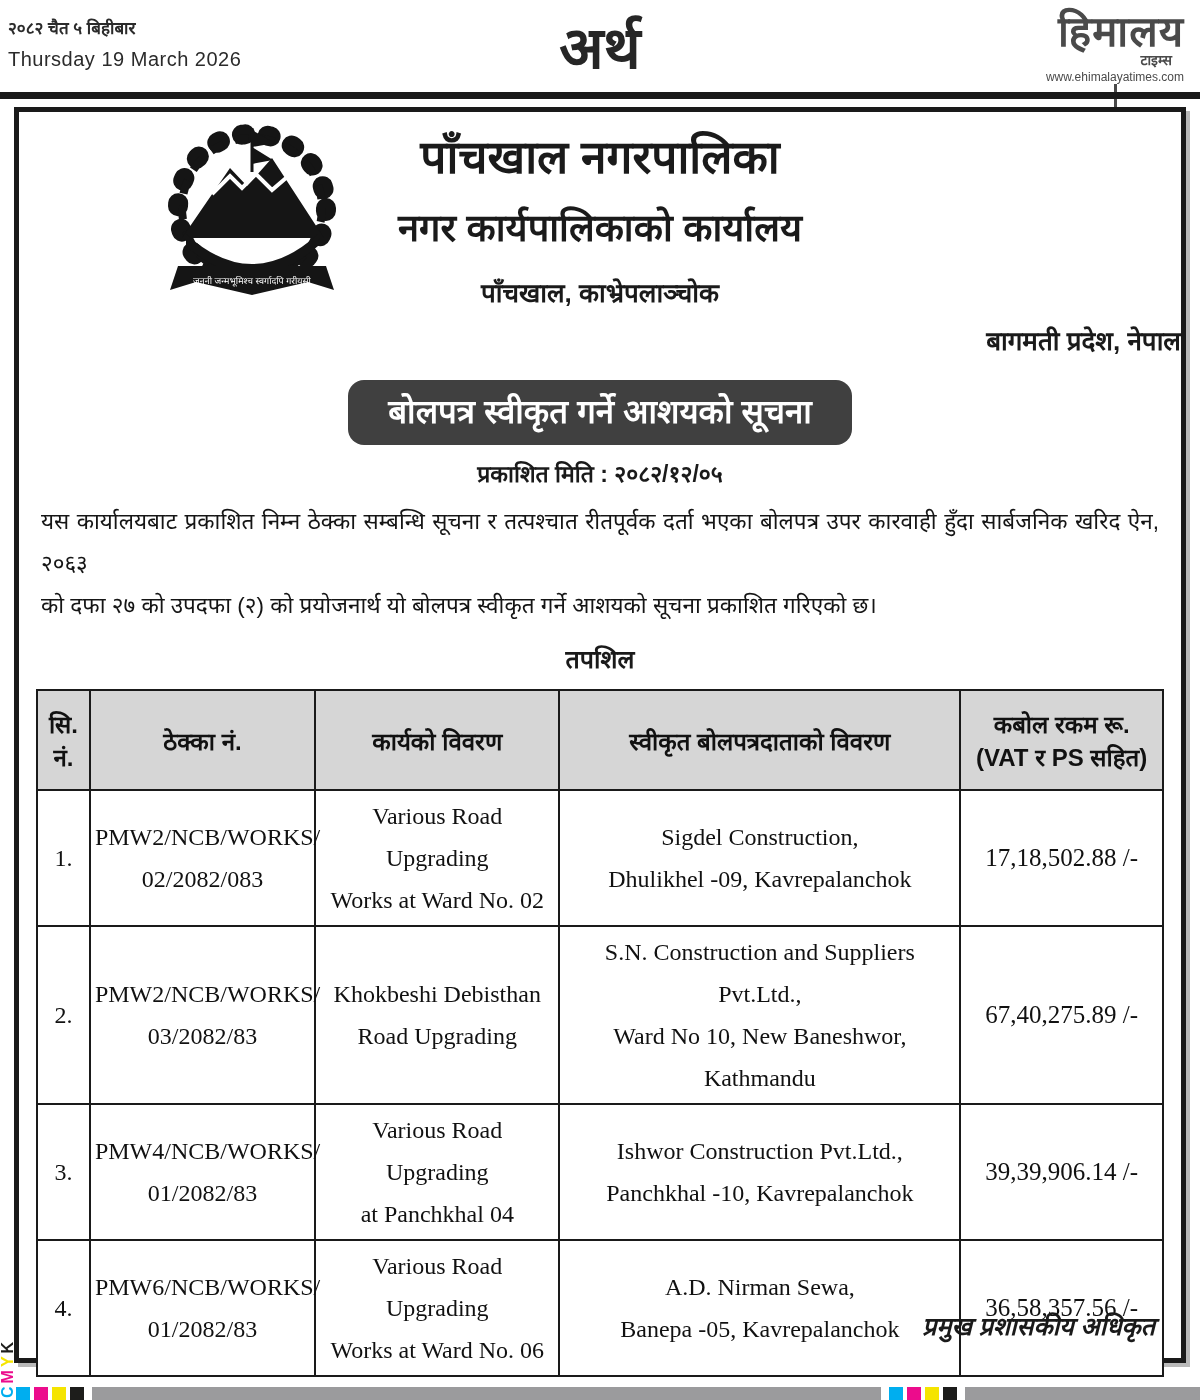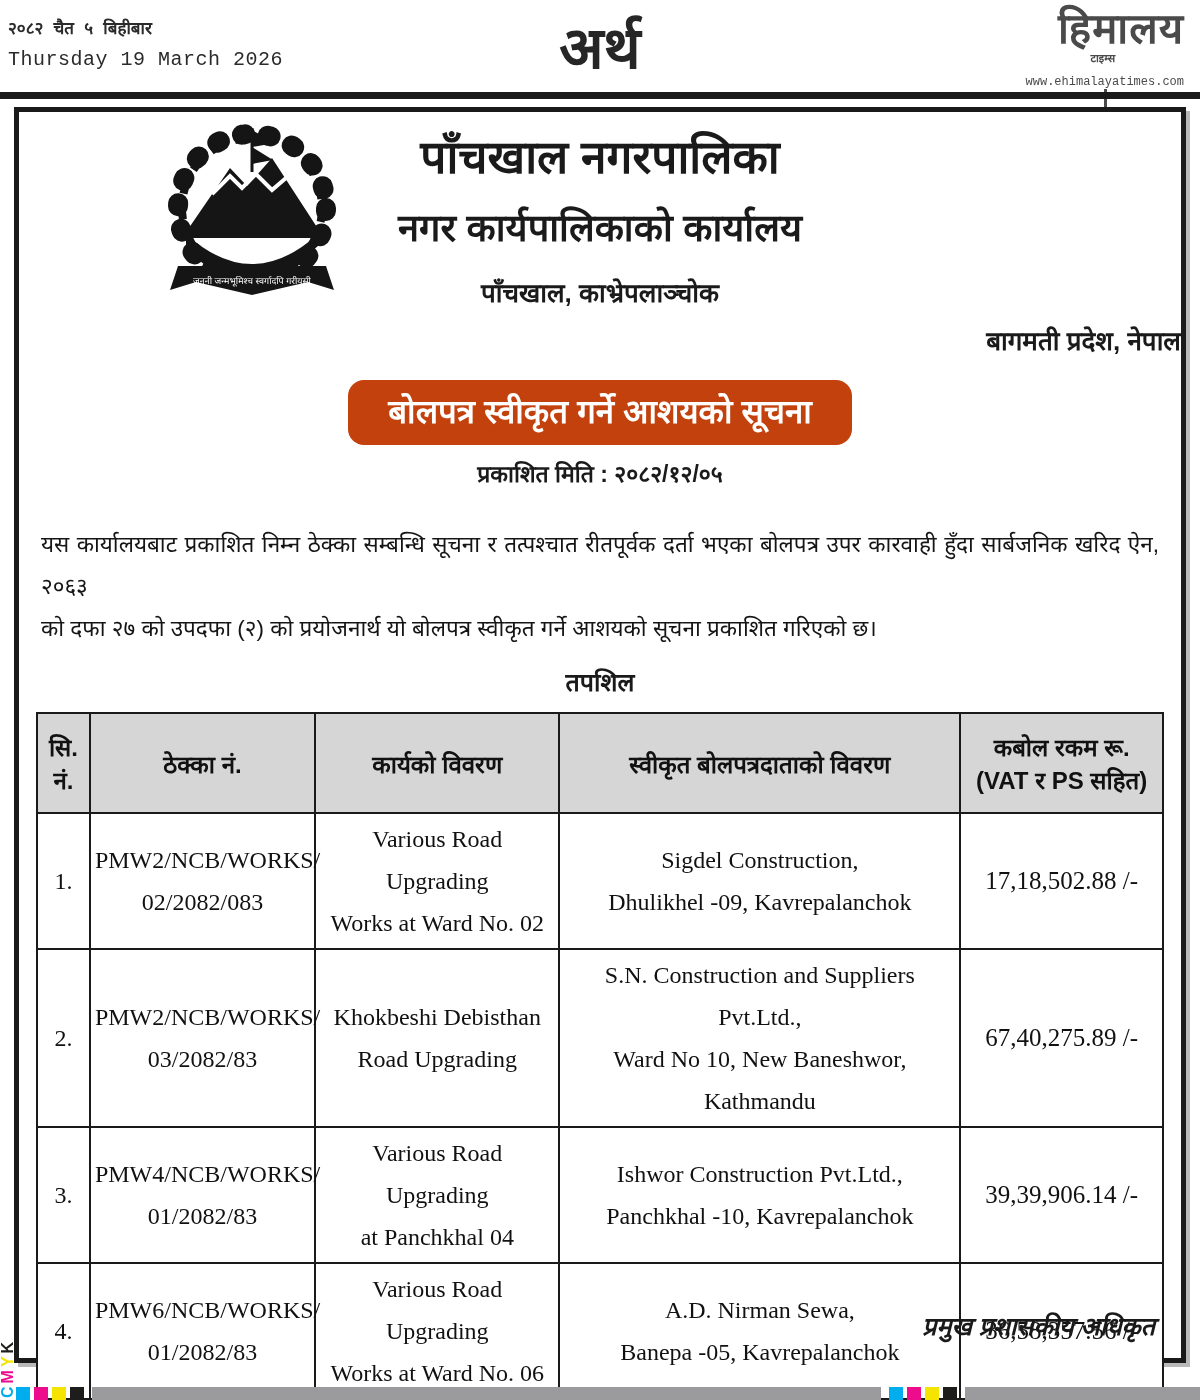--- a/index.html
+++ b/index.html
@@ -8,59 +8,59 @@
     position: relative;
     width: 1200px;
     height: 1400px;
     background: #fff;
     font-family: "Liberation Sans", sans-serif;
     color: #1a1a1a;
     overflow: hidden;
   }
 
   
-  .masthead { position: absolute; top: 0; left: 0; width: 1200px; height: 112px; font-family: Liberation Mono, monospace; }
+  .masthead { position: absolute; top: 0; left: 0; width: 1200px; height: 112px; }
   .date-block { position: absolute; left: 8px; top: 16px; }
   .date-np { font-size: 17px; font-weight: bold; color: #2b2b2b; }
   .date-en { font-size: 20px; margin-top: 9px; font-weight: normal; color: #2b2b2b; letter-spacing: 0.5px; }
   .section-title {
     position: absolute; left: 0; right: 0; top: 6px;
     text-align: center; font-size: 58px; font-weight: bold; color: #262626;
   }
   .logo-block { position: absolute; right: 16px; top: 12px; display: flex; align-items: center; flex-direction: column; }
   .logo-text { text-align: right; color: #4a4a4a; }
   .logo-main { font-size: 42px; font-weight: bold; line-height: 40px; letter-spacing: 1px; }
-  .logo-sub { font-size: 11px; font-weight: bold; margin-top: -2px; margin-right: 4px; text-align: center; }
-  .logo-url { font-size: 12px; margin-top: 10px; }
+  .logo-sub { font-size: 14px; font-weight: bold; margin-top: -2px; margin-right: 12px; }
+  .logo-url { font-size: 12px; margin-top: 1px; }
   .logo-divider { width: 3px; height: 62px; background: #4a4a4a; margin: 0 10px 0 12px; }
   .page-number { font-size: 52px; font-weight: bold; color: #4a4a4a; line-height: 62px; }
   .masthead-rule { position: absolute; top: 92px; left: 0; width: 1200px; height: 7px; background: #1a1a1a; }
 
   
   .notice-box {
     position: absolute; left: 14px; top: 107px; width: 1172px; height: 1256px;
     border: 5px solid #1a1a1a; background: #fff;
     box-shadow: 4px 4px 0 #b9b9b9;
   }
   .emblem { position: absolute; left: 128px; top: 4px; width: 210px; height: 195px; }
 
   .org-name   { margin-top: 12px;  text-align: center; font-size: 46px; font-weight: bold; }
   .org-office { margin-top: 14px;  text-align: center; font-size: 38px; font-weight: bold; }
   .org-addr1  { margin-top: 22px;  text-align: center; font-size: 26px; font-weight: bold; }
   .org-addr2  { margin-top: 12px;  text-align: right; font-size: 26px; font-weight: bold; }
 
   .banner-wrap { text-align: center; margin-top: 22px; }
   .banner {
-    display: inline-block; background: #c2410c; color: #ffffff;
+    display: inline-block; background: #404040; color: #ffffff;
     font-size: 33px; font-weight: bold; padding: 8px 40px 12px 40px;
     border-radius: 16px;
   }
   .published { margin-top: 12px; text-align: center; font-size: 23px; font-weight: bold; }
 
-  .body-text { margin: 35px 22px 0 22px; font-size: 22.5px; line-height: 42px; color: #151515; }
+  .body-text { margin: 12px 22px 0 22px; font-size: 22.5px; line-height: 42px; color: #151515; }
   .body-line1 { text-align: justify; text-align-last: justify; }
   .body-line2 { text-align: left; }
 
   .details-label { margin-top: 14px; text-align: center; font-size: 25px; font-weight: bold; }
 
   
   .tender-table {
     width: 1128px; margin: 14px auto 0 auto;
     border-collapse: collapse; table-layout: fixed;
   }

